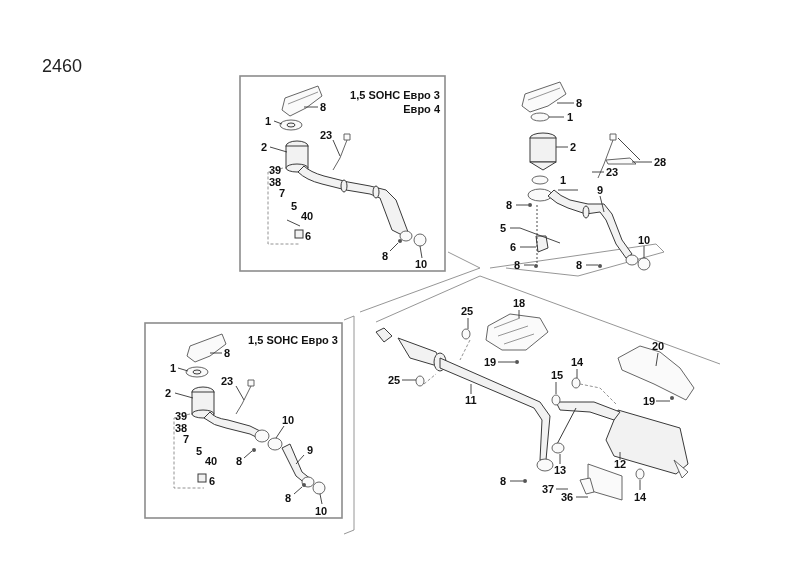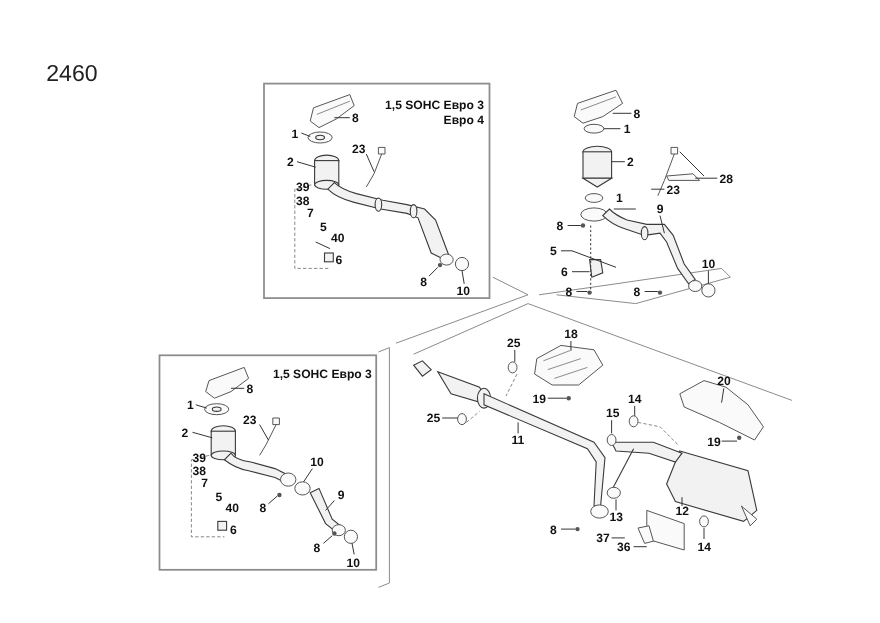--- a/index.html
+++ b/index.html
@@ -1,18 +1,18 @@
 <!DOCTYPE html>
 <html><head>
 <meta charset="utf-8">
 <style>
   html, body { margin: 0; padding: 0; background: #ffffff; }
   body { width: 800px; height: 566px; position: relative; overflow: hidden;
          font-family: "Liberation Sans", sans-serif; }
-  #page-number { position: absolute; left: 42px; top: 56px; font-size: 21px;
+  #page-number { position: absolute; left: 42px; top: 56px; font-size: 18px;
                  color: #222; font-family: "Liberation Sans", sans-serif; }
   svg#diagram { position: absolute; left: 0; top: 0; }
   .frame { fill: #fff; stroke: #8c8c8c; stroke-width: 1.6; }
   .guide { fill: none; stroke: #8a8a8a; stroke-width: 0.9; }
   .part { fill: #f2f2f2; stroke: #3a3a3a; stroke-width: 1; }
   .part-light { fill: #fafafa; stroke: #555; stroke-width: 0.9; }
   .dash { fill: none; stroke: #777; stroke-width: 0.8; stroke-dasharray: 3 2; }
   .leader { stroke: #333; stroke-width: 0.9; fill: none; }
   .label { font-family: "Liberation Sans", sans-serif; font-weight: bold; font-size: 11px; fill: #111; }
   .title { font-family: "Liberation Sans", sans-serif; font-weight: bold; font-size: 11px; fill: #111; }

